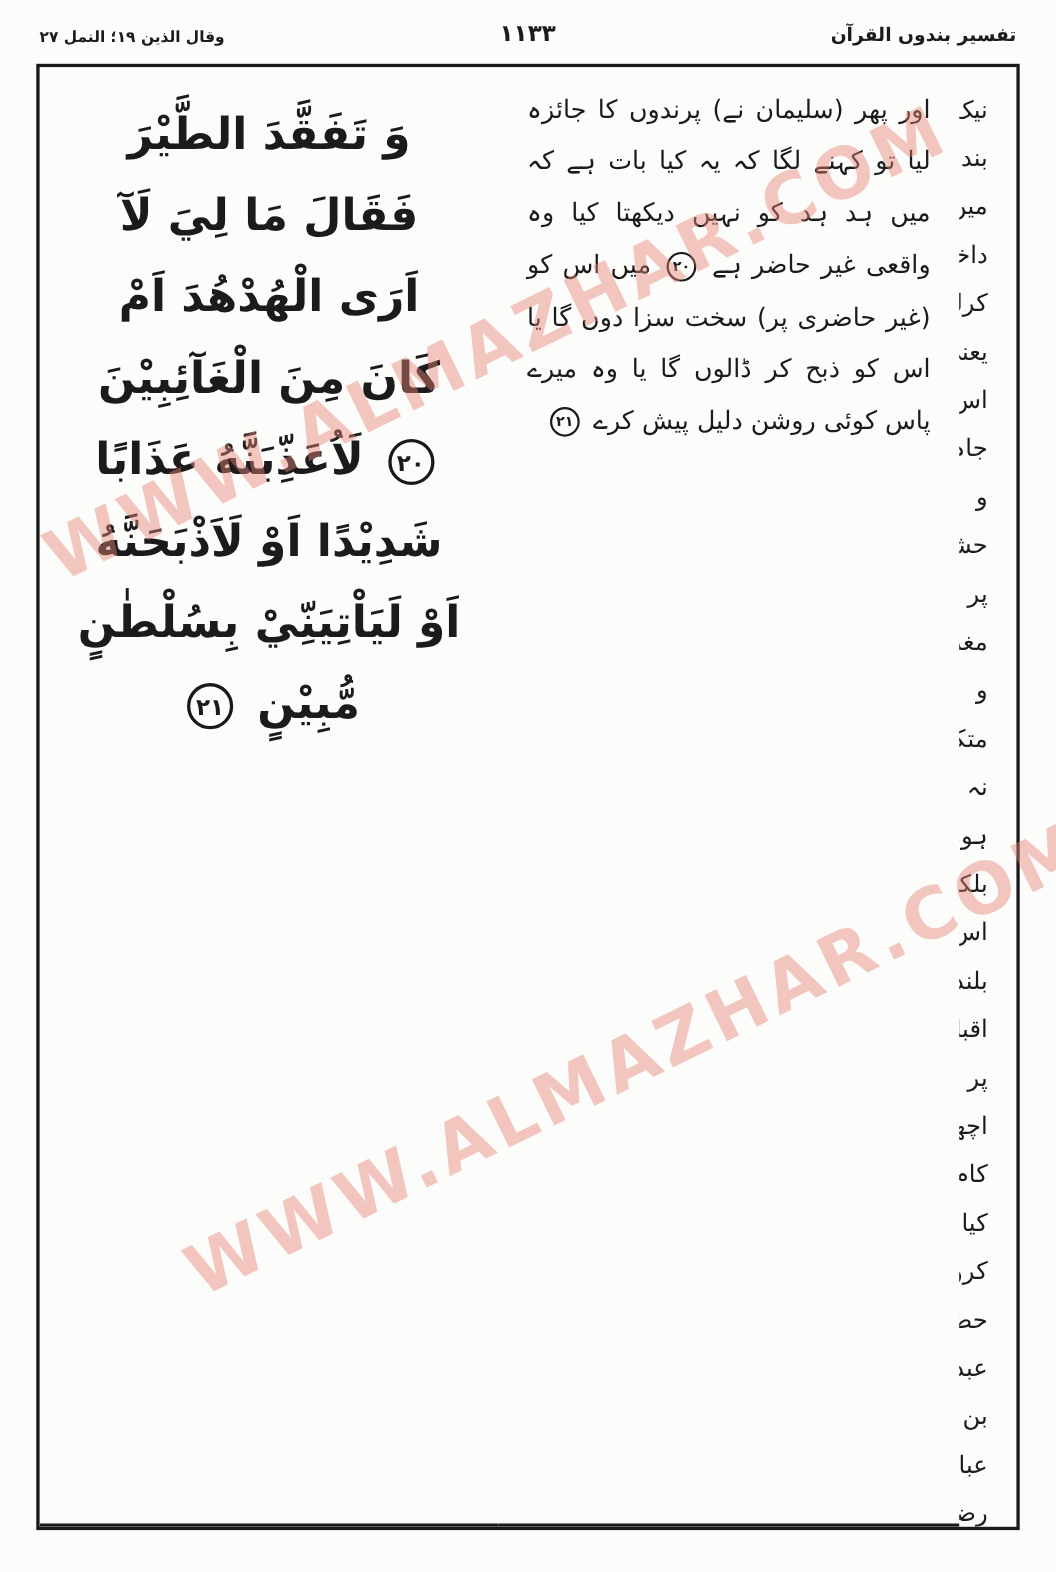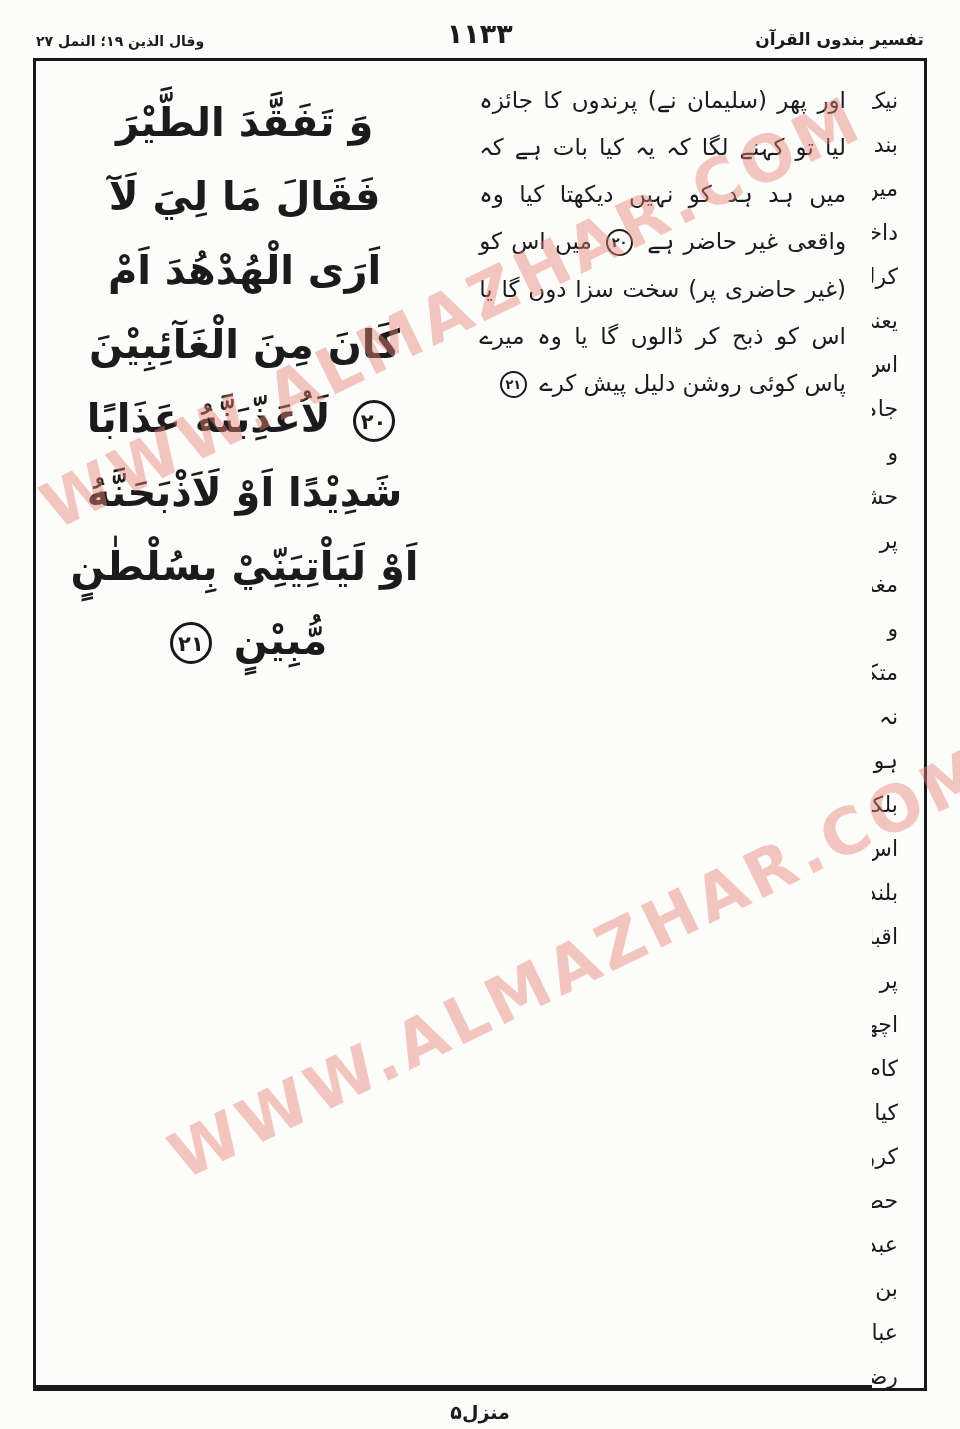--- a/index.html
+++ b/index.html
@@ -15,21 +15,21 @@
     background:#fcfcfa;
     overflow:hidden;
   }
   
   .header {
     position:absolute; top:18px; left:36px; right:36px;
     display:flex; justify-content:space-between; align-items:flex-end;
     direction:rtl;
     font-size:17px; font-weight:bold;
   }
-  .header .page-number { font-size:27px; letter-spacing:1px; }
+  .header .page-number { font-size:21px; letter-spacing:1px; }
   .header .surah-ref { font-size:14px;text-align:right; }
   
   .main-box {
     position:absolute; top:58px; left:33px; right:33px; bottom:38px;
     border:3px solid #191919;
     display:flex; flex-direction:row;
     overflow:hidden;
     background:transparent;
   }
   .quran-section {
@@ -121,18 +121,17 @@
     <div class="translation-section">
       <div><span class="trans-text">اور پھر (سلیمان نے) پرندوں کا جائزہ لیا تو کہنے لگا کہ یہ کیا بات ہے کہ میں ہد ہد کو نہیں دیکھتا کیا وہ واقعی غیر حاضر ہے </span><span class="trans-marker">۲۰</span> <span class="trans-text">میں اس کو (غیر حاضری پر) سخت سزا دوں گا یا اس کو ذبح کر ڈالوں گا یا وہ میرے پاس کوئی روشن دلیل پیش کرے </span><span class="trans-marker">۲۱</span> </div>
     </div>
 
     <div class="commentary-section">
       <span>نیک بندوں میں داخل کرلے، یعنی اس جاہ و حشم پر مغرور و متکبر نہ ہوں بلکہ اس بلند اقبالی پر اچھے کام کیا کروں''۔ حضرت عبداللہ بن عباس رضی اللہ تعالیٰ عنہما کا صحیح قول ہے کہ ہد ہد کی نظر زمین کے اندر دور تک پہنچتی ہے۔ اس لئے بغیر پانی کے جنگل میں جہاں کہیں حضرت سلیمان علیہ السلام کا لشکر اترتا تھا تو ہد ہد سے پانی کے نکلنے کا اندازہ پوچھ کر جنات سے پانی کھدوایا جاتا تھا۔ ایک روز ایسے ہی جنگل میں حضرت سلیمان علیہ السلام کا لشکر اترا، اور حاضری کے وقت ہد ہد غیر حاضر نکلا۔ اس واسطے ہد ہد کی غیر حاضری پر سلیمان علیہ السلام کو غصہ آیا۔ سلیمان علیہ السلام نے پرند جانوروں کی سزا یہ مقرر کی تھی کہ قصور وار جانوروں کے پر اکھیڑ کر ان جانوروں کو دھوپ میں ڈال دیا کرتے تھے۔ اسی کو عذاب شدید فرمایا، اور زیادہ غصہ کی حالت میں یہ بھی فرمایا کہ اس معمولی سزا سے بڑھ کر ہد ہد کو یہ سزا دی جائے گی کہ اس کو ذبح کر ڈالا جائے گا، تا کہ آئندہ کو کوئی ایسی حرکت نہ کرے، یا کوئی معقول عذر پیش کرے اپنی غیر حاضری کا۔ پس ہد ہد تھوڑی دیر میں آموجود ہوا اور کہنے لگا کہ میں نے وہ چیز دیکھی ہے کہ آپ نے اس کو نہیں دیکھا ہوگا، اور شہر سبا سے آپ کے پاس ایک یقینی پکی خبر لے کر حاضر ہوا ہوں، وہ یہ کہ میں نے ایک عورت دیکھی کہ وہاں کی بادشاہ ہے، اور اس کے پاس ہر طرح کا ساز و سامان موجود ہے، اور اس کے پاس ایک بڑا تخت بھی ہے کہ جس پر وہ حکمرانی کرتی ہے۔ میں نے اس عورت اور اس کی قوم کو اللہ کے سوا سورج کو سجدہ کرتے ہوئے پایا۔ اس کا سبب یہ ہوا کہ شیطان نے ان کے کاموں کو ان کے لئے درست و آراستہ کر دکھایا جس سے وہ سمجھ گئے کہ اس عبادت سے بہتر کوئی اور عبادت نہیں۔ پھر اس شیطان نے اس قوم کو سیدھے راستے سے روک دیا کہ جس پر چلنے سے ان کو جنت ملتی، وہ راہ حق پر نہیں چلتے کہ اللہ ہی کو کیوں نہ سجدہ کریں، کہ جو آسمانوں اور زمین کی چھپی ہوئی چیزوں کو ظاہر کرتا ہے۔ آسمانوں کی چھپی ہوئی چیزیں ستارے چاند سورج چھپ جاتے ہیں، ان کو پھر اللہ تعالیٰ ظاہر کرتا ہے۔ پس یہ لوگ سورج کو کیوں سجدہ کرتے ہیں، اور وہی خدا جانتا ہے کہ جو باتیں تم اپنے دلوں میں چھپائے رکھتے ہو۔ یا اپنی زبانوں سے ان کو ظاہر کرتے ہو، وہ اللہ جس کے سوا اور کوئی معبود نہیں، اور وہ ہی عرش بزرگ کا رب ہے۔ وہ عرش عظیم کا مالک ہے''۔ یہاں تک ہد ہد کی گفتگو تھی جو تمام ہوئی۔</span>
     </div>
 
   </div>
 
-  <div class="footer">منزل۵</div>
 
   <div class="watermark wm1">WWW.ALMAZHAR.COM</div>
   <div class="watermark wm2">WWW.ALMAZHAR.COM</div>
 
 </div>
 
 </body></html>

